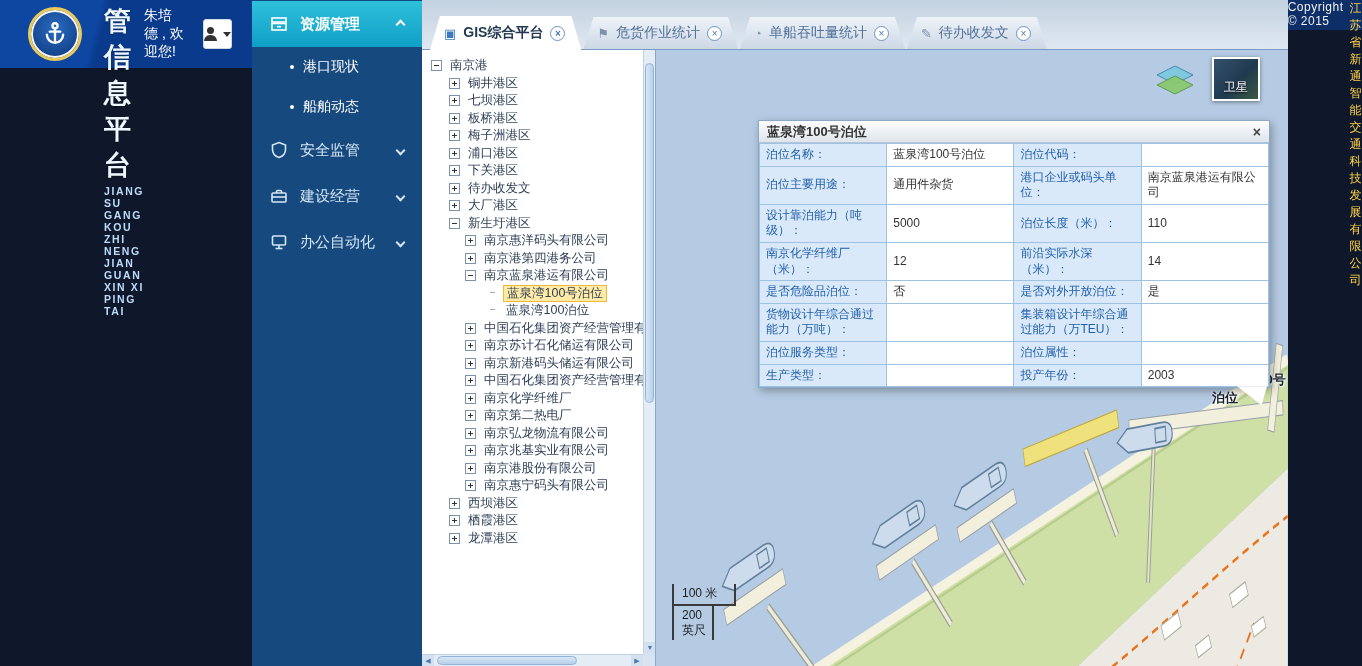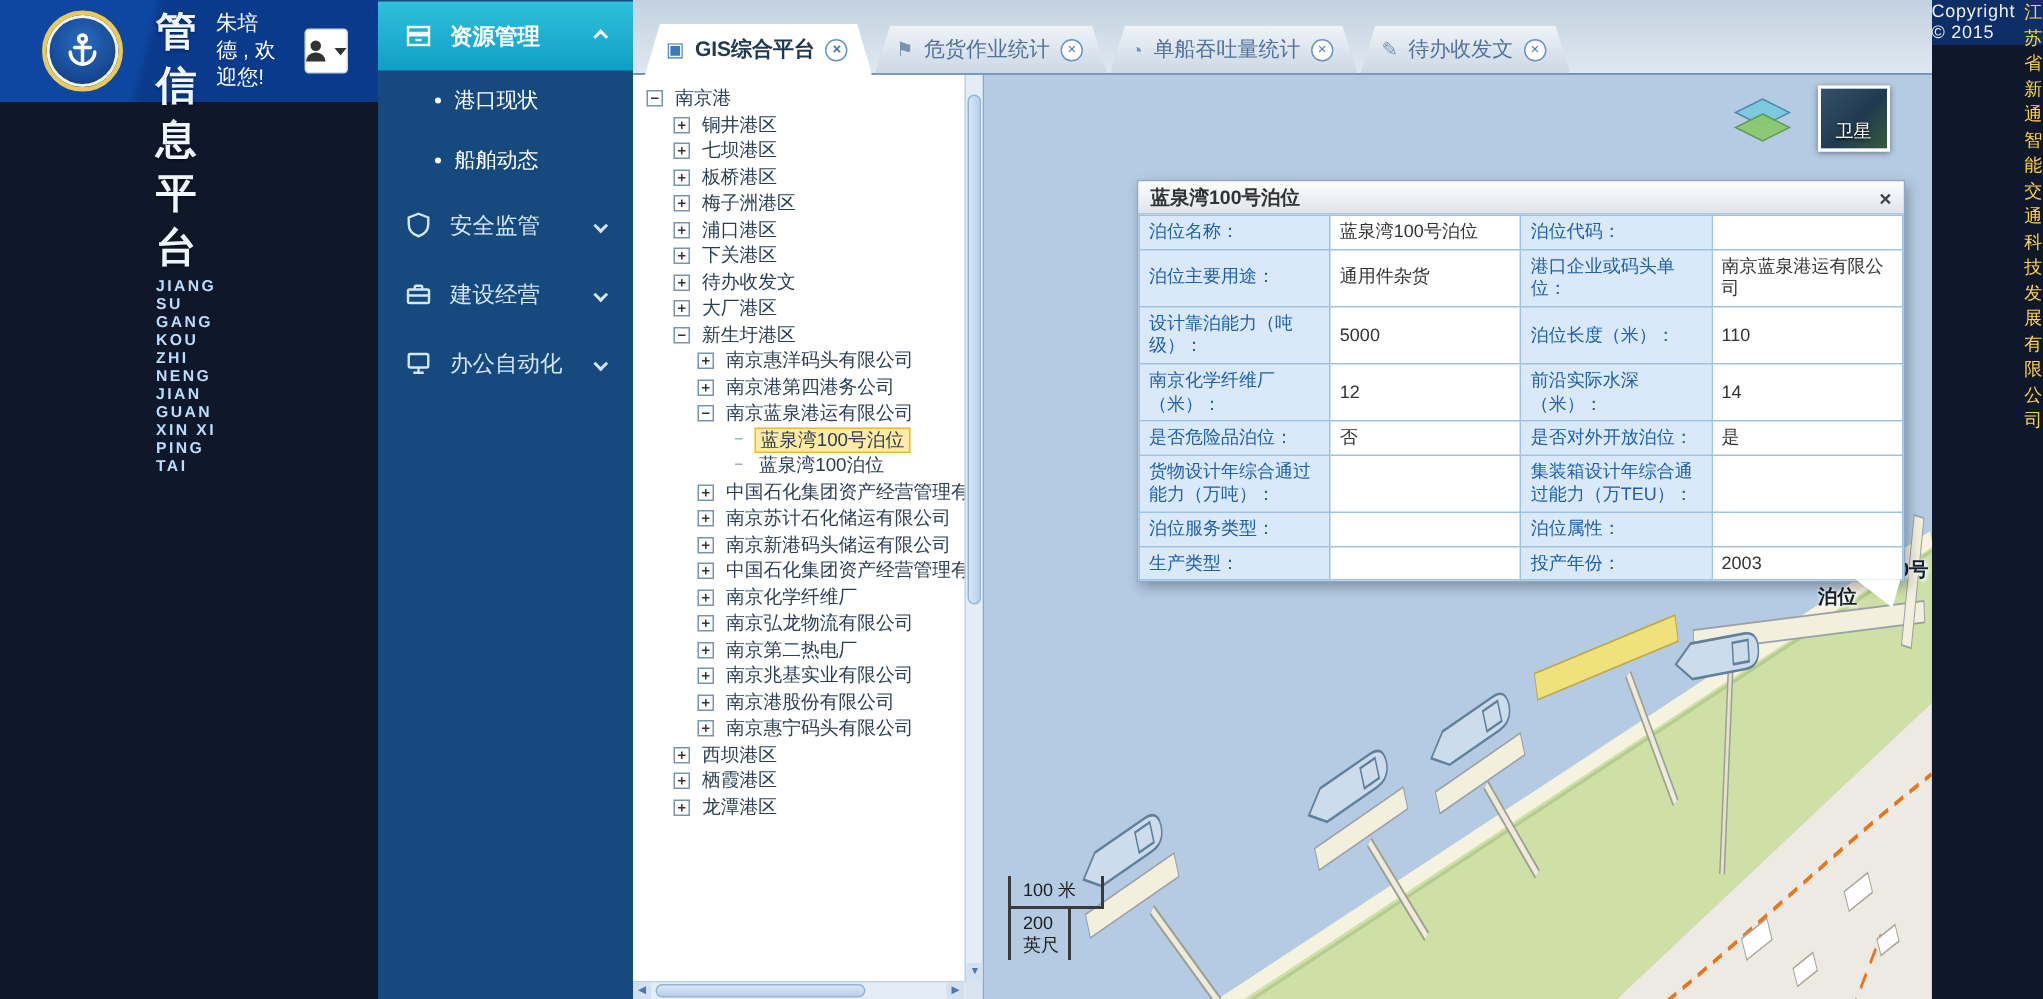--- a/index.html
+++ b/index.html
@@ -327,25 +327,25 @@
             <div class="trow lv2">
                 <span class="exp plus"></span>
                 <span class="tlabel">中国石化集团资产经营管理有</span>
               </div>
             <div class="trow lv2">
                 <span class="exp plus"></span>
                 <span class="tlabel">南京化学纤维厂</span>
               </div>
             <div class="trow lv2">
                 <span class="exp plus"></span>
+                <span class="tlabel">南京第二热电厂</span>
+              </div>
+            <div class="trow lv2">
+                <span class="exp plus"></span>
                 <span class="tlabel">南京弘龙物流有限公司</span>
-              </div>
-            <div class="trow lv2">
-                <span class="exp plus"></span>
-                <span class="tlabel">南京第二热电厂</span>
               </div>
             <div class="trow lv2">
                 <span class="exp plus"></span>
                 <span class="tlabel">南京兆基实业有限公司</span>
               </div>
             <div class="trow lv2">
                 <span class="exp plus"></span>
                 <span class="tlabel">南京港股份有限公司</span>
               </div>
             <div class="trow lv2">

